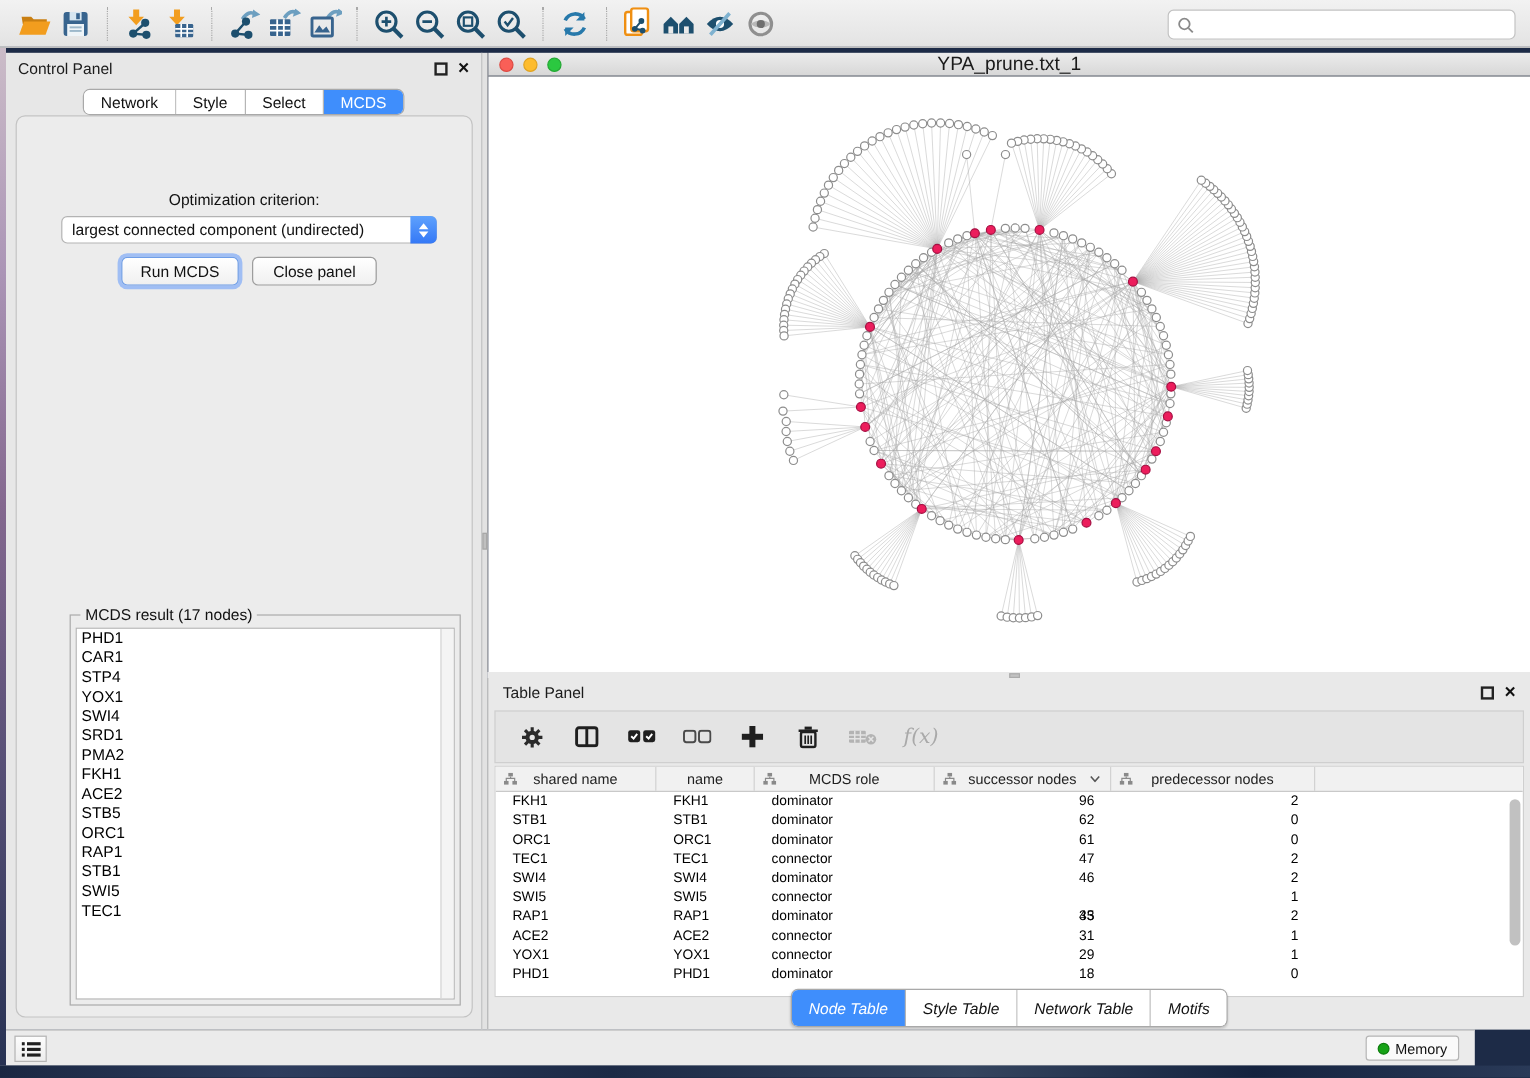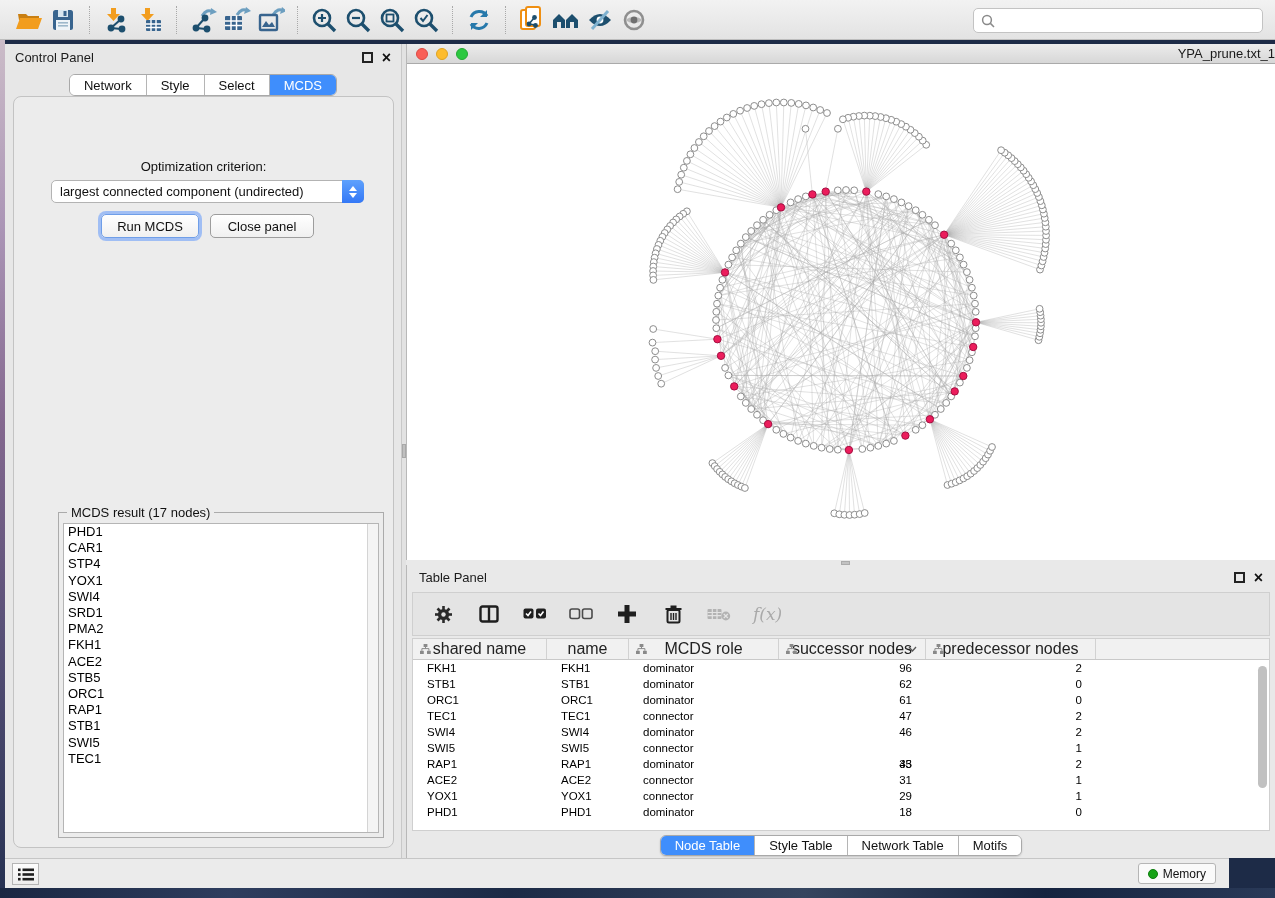--- a/index.html
+++ b/index.html
@@ -67,45 +67,45 @@
 
   
   .network-panel { position:absolute; left:406px; top:44px; width:869px; height:516px; border-left:1px solid #b8b8b8; }
   .net-titlebar { height:20px; background:linear-gradient(#ececec,#d7d7d7); border-bottom:1px solid #aaa;
     display:flex; align-items:center; position:relative; }
   .tlights { position:absolute; left:9px; top:4px; display:flex; gap:8px; }
   .tl { width:12px; height:12px; border-radius:50%; }
   .tl.red { background:#f95f57; border:1px solid #dd4a43; }
   .tl.yel { background:#fdbc2e; border:1px solid #e0a321; }
   .tl.grn { background:#2bc840; border:1px solid #24a834; }
-  .net-title { width:100%; text-align:right; font-size:13px; color:#1a1a1a; }
+  .net-title { width:100%; text-align:center; font-size:16px; color:#1a1a1a; }
   .net-canvas { position:absolute; left:0; top:20px; width:869px; height:496px; background:#fff; }
 
   
   .table-panel { position:absolute; left:406px; top:565px; width:869px; height:293px; background:#e9e9e9; border-left:1px solid #b8b8b8; }
   .tp-titlebar { height:24px; display:flex; align-items:center; padding:0 12px; }
   .tp-toolbar { position:absolute; left:5px; right:5px; top:27px; height:44px; background:#e4e4e4;
     border:1px solid #cfcfcf; display:flex; align-items:center; gap:22px; padding-left:18px; }
   .tp-toolbar .ic { display:flex; align-items:center; justify-content:center; width:24px; height:24px; }
   .fx { font-family:"DejaVu Serif", serif; font-style:italic; font-size:17px; color:#a9a9a9; }
   .disabled { opacity:.85; }
   .tbl-wrap { position:absolute; left:5px; right:5px; top:73px; bottom:27px; background:#fff; border:1px solid #cfcfcf; overflow:hidden; }
   .tbl-head { display:flex; height:21px; background:#f1f1f1; border-bottom:1px solid #c9c9c9; }
   .th { position:relative; border-right:1px solid #d2d2d2; display:flex; align-items:center; justify-content:center;
-    font-size:16px; color:#222; flex:0 0 auto; }
+    font-size:12px; color:#222; flex:0 0 auto; }
   .th .shared-ic { position:absolute; left:7px; top:5px; }
   .th .sort-ic { position:absolute; right:8px; top:7px; }
   .tr { display:flex; height:16px; align-items:center; }
   .td { font-size:11.5px; color:#000; flex:0 0 auto; white-space:nowrap; overflow:hidden; }
   .td.left { padding-left:14px; text-align:left; }
   .td.right { padding-right:14px; text-align:right; }
   .tbl-scroll { position:absolute; right:1px; top:25px; width:11px; height:230px; }
   .tbl-thumb { position:absolute; right:1px; top:2px; width:9px; height:122px; background:#c1c1c1; border-radius:5px; }
   .tp-tabs { position:absolute; left:0; bottom:2px; width:100%; display:flex; justify-content:center; }
-  .tp-tabs .seg { height:21px; box-shadow:0 1px 2px rgba(0,0,0,.15); }
+  .tp-tabs .seg { height:32px; box-shadow:0 1px 2px rgba(0,0,0,.15);font-style:italic; }
 
   
   .statusbar { position:absolute; left:0; top:858px; width:1229px; height:30px; background:#ebebeb; border-top:1px solid #c6c6c6; }
   .menu-btn { position:absolute; left:12px; top:4px; width:27px; height:22px; background:linear-gradient(#fdfdfd,#ededed);
     border:1px solid #b5b5b5; display:flex; align-items:center; justify-content:center; }
   .memory-btn { position:absolute; right:13px; top:4px; height:21px; background:#fafafa; border:1px solid #b5b5b5;
     border-radius:3px; display:flex; align-items:center; gap:5px; padding:0 9px; font-size:12px; color:#111; }
   .mem-dot { width:10px; height:10px; border-radius:50%; background:#17a317; border:1px solid #0e7d0e; }
 </style>
 </head>

